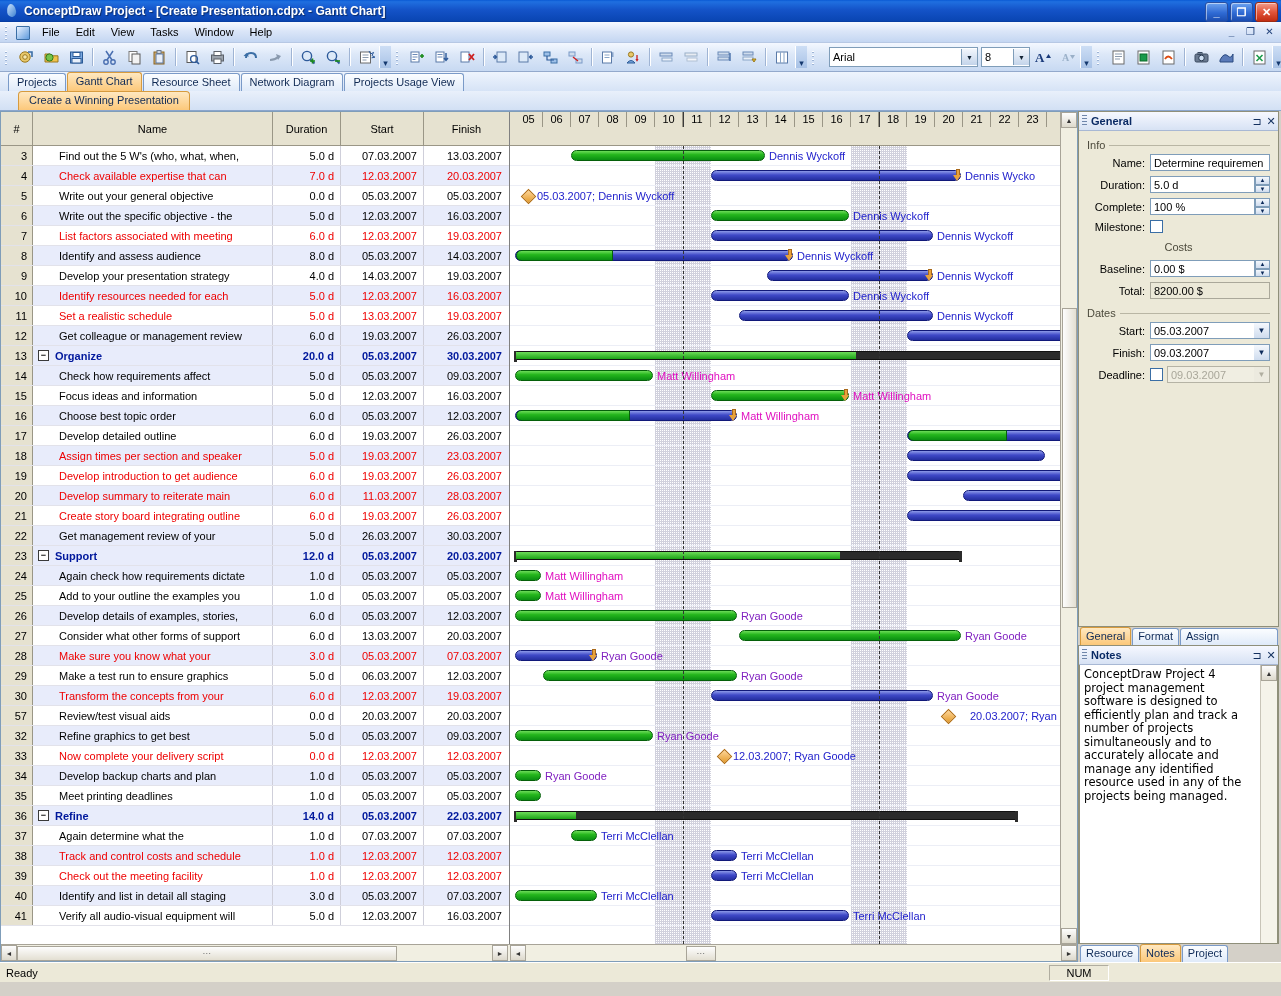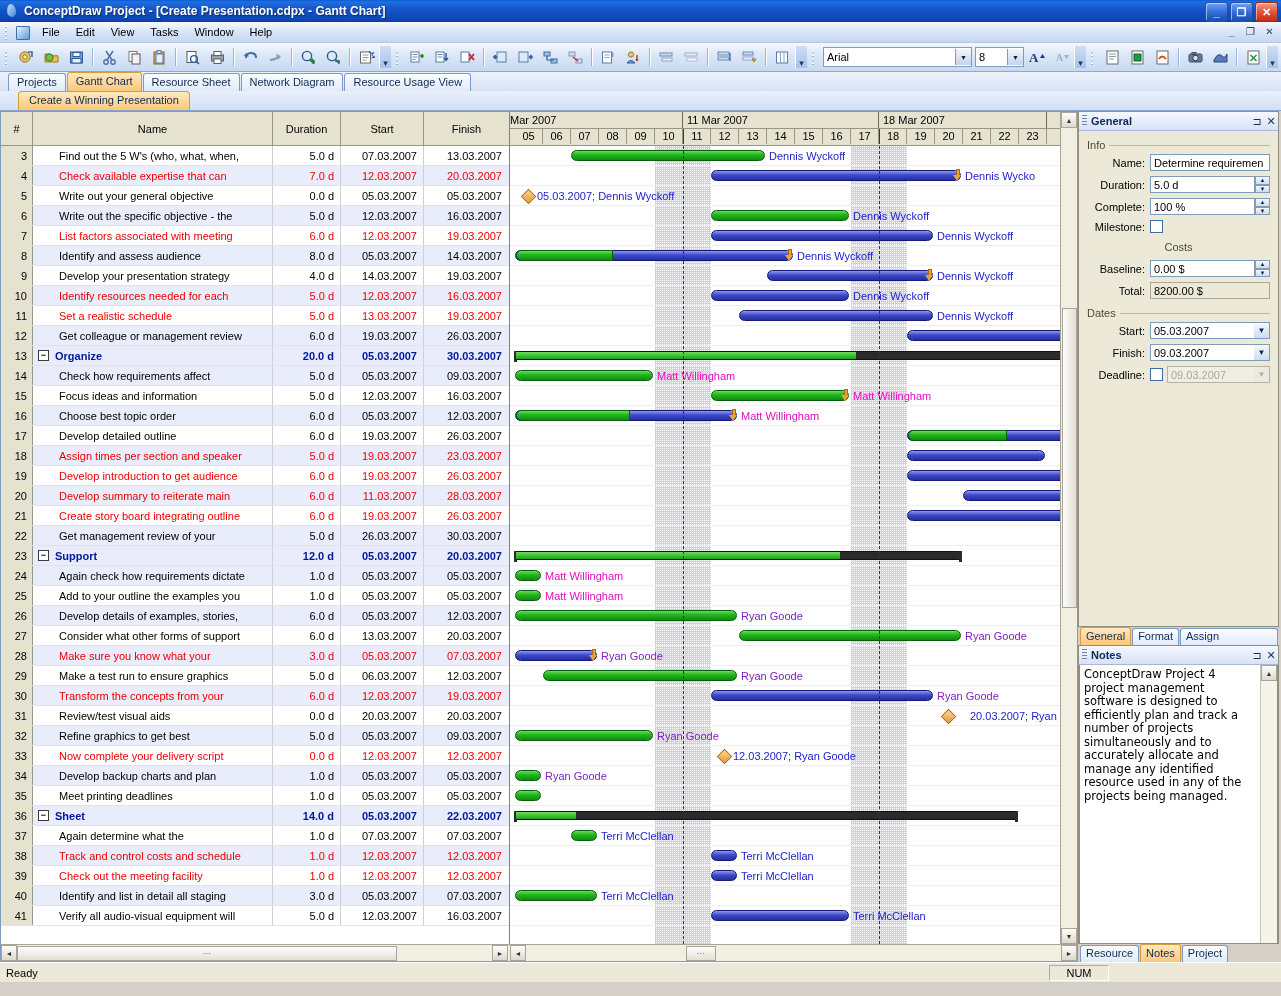--- a/index.html
+++ b/index.html
@@ -60,21 +60,21 @@
     display:flex;align-items:center;border-bottom:1px solid #93a9cc;
   }
   .tbgroup{display:flex;align-items:center;height:26px;}
   .tbtn{width:23px;height:22px;margin:0 0px;display:flex;align-items:center;justify-content:center;border:1px solid transparent;border-radius:2px;}
   .tbsep{width:1px;height:18px;background:#9fb4d4;margin:0 3px;border-right:1px solid #fff;}
   .tb-end{width:11px;height:22px;display:flex;align-items:flex-end;justify-content:center;
     background:linear-gradient(180deg,#cddef5,#a8c2e6);border-left:1px solid #fff;}
   .tb-end span{font-size:9px;color:#14386e;line-height:10px;}
   .fontbox{
     width:144px;height:18px;background:#fff;border:1px solid #7f9db9;
-    display:flex;align-items:center;justify-content:space-between;font-size:11px;padding:0 0 0 3px;margin-left:2px;
+    display:flex;align-items:center;justify-content:space-between;font-size:11px;padding:0 0 0 3px;margin-left:8px;
   }
   .sizebox{width:44px;height:18px;background:#fff;border:1px solid #7f9db9;
     display:flex;align-items:center;justify-content:space-between;font-size:11px;padding:0 0 0 3px;margin-left:3px;}
   .combo-arrow{width:15px;height:16px;background:linear-gradient(180deg,#f2f6fc,#c3d4ea);border-left:1px solid #7f9db9;
     display:flex;align-items:center;justify-content:center;font-size:7px;color:#123;}
   
   #viewtabs{
     height:19px;width:1281px;background:linear-gradient(180deg,#eef4fd,#d6e3f6);
     display:flex;align-items:flex-end;padding-left:8px;box-sizing:border-box;
   }
@@ -527,21 +527,21 @@
         <span>▾</span>
       </div>
   </div>
 </div>
 
 <div id="viewtabs">
   <div class="vtab">Projects</div>
   <div class="vtab active">Gantt Chart</div>
   <div class="vtab">Resource Sheet</div>
   <div class="vtab">Network Diagram</div>
-  <div class="vtab">Resource Usage View</div>
+  <div class="vtab">Projects Usage View</div>
 </div>
 <div id="subtabs">
   <div class="stab">Create a Winning Presentation</div>
 </div>
 
 <div id="main">
   <div id="doc">
     <div id="docbody">
 
       <div id="grid">
@@ -827,21 +827,21 @@
               <div class="g-num">30</div>
               <div class="g-name">
                 <span class="indent"></span>
                 <span>Transform the concepts from your</span>
               </div>
               <div class="g-dur">6.0 d</div>
               <div class="g-start">12.03.2007</div>
               <div class="g-finish">19.03.2007</div>
             </div>
             <div class="grow">
-              <div class="g-num">31</div>
+              <div class="g-num">57</div>
               <div class="g-name">
                 <span class="indent"></span>
                 <span>Review/test visual aids</span>
               </div>
               <div class="g-dur">0.0 d</div>
               <div class="g-start">20.03.2007</div>
               <div class="g-finish">20.03.2007</div>
             </div>
             <div class="grow alt">
               <div class="g-num">32</div>
@@ -880,21 +880,21 @@
                 <span>Meet printing deadlines</span>
               </div>
               <div class="g-dur">1.0 d</div>
               <div class="g-start">05.03.2007</div>
               <div class="g-finish">05.03.2007</div>
             </div>
             <div class="grow summary">
               <div class="g-num">36</div>
               <div class="g-name">
                 <span class="expander">−</span>
-                <span>Sheet</span>
+                <span>Refine</span>
               </div>
               <div class="g-dur">14.0 d</div>
               <div class="g-start">05.03.2007</div>
               <div class="g-finish">22.03.2007</div>
             </div>
             <div class="grow">
               <div class="g-num">37</div>
               <div class="g-name">
                 <span class="indent"></span>
                 <span>Again determine what the</span>
@@ -941,25 +941,20 @@
               </div>
               <div class="g-dur">5.0 d</div>
               <div class="g-start">12.03.2007</div>
               <div class="g-finish">16.03.2007</div>
             </div>
           </div>
       </div>
 
       <div id="gantt">
         <div class="thead">
-          <div class="th-months" id="th-months">
-              <div class="th-month" style="left: -4px; width: 177px;">Mar 2007</div>
-              <div class="th-month" style="left: 173px; width: 196px;">11 Mar 2007</div>
-              <div class="th-month" style="left: 369px; width: 168px;">18 Mar 2007</div>
-            </div>
           <div class="th-days" id="th-days">
               <div class="th-day" style="left: 5px;">05</div>
               <div class="th-day" style="left: 33px;">06</div>
               <div class="th-day" style="left: 61px;">07</div>
               <div class="th-day" style="left: 89px;">08</div>
               <div class="th-day" style="left: 117px;">09</div>
               <div class="th-day" style="left: 145px;">10</div>
               <div class="th-day wkstart" style="left: 173px;">11</div>
               <div class="th-day" style="left: 201px;">12</div>
               <div class="th-day" style="left: 229px;">13</div>

